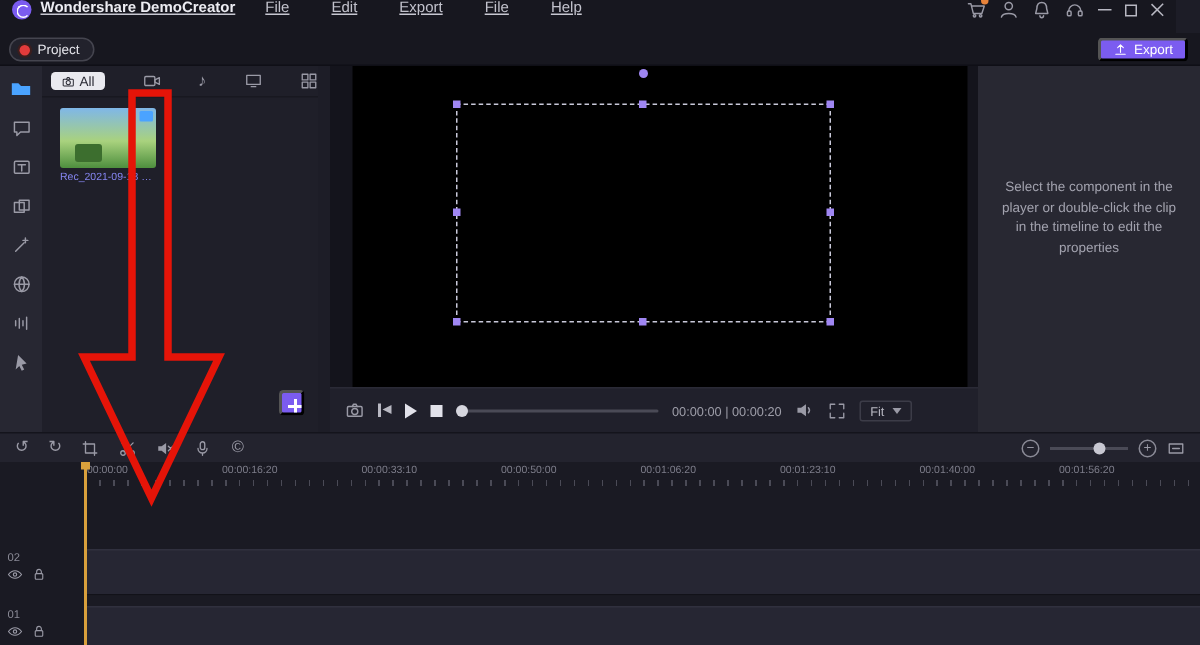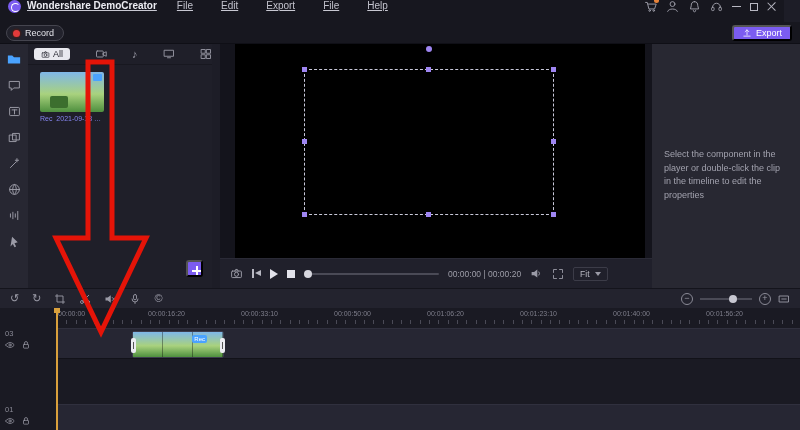--- a/index.html
+++ b/index.html
@@ -69,21 +69,21 @@
   .tr-prev::before{content:"";position:absolute;left:0;top:0;width:1.5px;height:9px;background:#b8b8c2;}
   .tr-prev::after{content:"";position:absolute;right:0;top:1px;width:0;height:0;border-right:6px solid #b8b8c2;border-top:3.5px solid transparent;border-bottom:3.5px solid transparent;}
   .seek{position:relative;width:135px;height:2px;background:#4a4a56;border-radius:1px;}
   .seek-knob{position:absolute;left:0;top:-3px;width:8px;height:8px;border-radius:50%;background:#d6d6de;}
   .time-display{white-space:nowrap;color:#9d9da8;}
   .fit-box{display:flex;align-items:center;gap:5px;border:1px solid #3c3c48;border-radius:2px;padding:1px 6px;color:#b8b8c2;justify-content:flex-end;}
   .caret{width:0;height:0;border-left:3.5px solid transparent;border-right:3.5px solid transparent;border-top:4px solid #9a9aa6;}
 
   
   .right-panel{position:absolute;right:0;top:44px;width:148px;height:244px;background:#282832;}
-  .hint{margin:104px 12px 0;font-size:9px;line-height:1.5;color:#a2a2ae;}
+  .hint{margin:74px 12px 0;font-size:9px;line-height:1.5;color:#a2a2ae;text-align:center;}
 
   
   .tl-toolbar{position:absolute;left:0;top:288px;right:0;height:20px;background:#23232e;border-top:1px solid #14141c;display:flex;align-items:center;padding:0 10px;gap:13px;font-size:12px;color:#9a9aa6;}
   .glyph{font-size:11px;line-height:1;color:#9a9aa6;}
   .zoom-group{margin-left:auto;display:flex;align-items:center;gap:7px;}
   .zcirc{width:12px;height:12px;border:1px solid #8a8a96;border-radius:50%;display:flex;align-items:center;justify-content:center;font-size:9px;line-height:1;color:#9a9aa6;}
   .zslider{position:relative;width:52px;height:2px;background:#4a4a56;}
   .zknob{position:absolute;left:55%;top:-3px;width:8px;height:8px;border-radius:50%;background:#c8c8d2;}
 
   
@@ -161,21 +161,21 @@
       </span>
       <span class="win-min"></span>
       <span class="win-max"></span>
       <span class="win-close"></span>
     </div>
   </div>
 
   <div class="subbar">
     <button class="record-btn">
       <span class="rec-dot"></span>
-      <span>Record</span>
+      <span>Project</span>
     </button>
     <button class="export-btn">
       <svg class="ic" width="10" height="10" viewBox="0 0 16 16" style="stroke:#fff">
           <path d="M8 11V3M5 6l3-3 3 3"></path>
           <path d="M3 13h10"></path>
         </svg>
       <span>Export</span>
     </button>
   </div>
 
@@ -367,46 +367,37 @@
       <span class="rlabel">00:00:16:20</span>
       <span class="rlabel">00:00:33:10</span>
       <span class="rlabel">00:00:50:00</span>
       <span class="rlabel">00:01:06:20</span>
       <span class="rlabel">00:01:23:10</span>
       <span class="rlabel">00:01:40:00</span>
       <span class="rlabel">00:01:56:20</span>
       <span class="ticks"></span>
     </div>
 
-    <div class="track-row row-0">
-      <div class="lane">
-        <div class="clip">
-          <span class="trim l"></span>
-          <span class="frame"></span>
-          <span class="frame"></span>
-          <span class="frame"></span>
-          <span class="clip-badge">Rec</span>
-          <span class="trim r"></span>
-        </div>
-      </div>
+
+    <div class="track-row row-1">
+      <div class="lane"></div>
       <div class="trk-head">
-        <span class="tnum">03</span>
+        <span class="tnum">02</span>
         <span class="ticons">
           <svg class="ic" width="10" height="10" viewBox="0 0 16 16">
               <path d="M1 8s3-4 7-4 7 4 7 4-3 4-7 4-7-4-7-4z"></path>
               <circle cx="8" cy="8" r="1.8"></circle>
             </svg>
           <svg class="ic" width="10" height="10" viewBox="0 0 16 16">
               <rect x="4" y="7" width="8" height="6" rx="1"></rect>
               <path d="M5.5 7V5a2.5 2.5 0 0 1 5 0v2"></path>
             </svg>
         </span>
       </div>
     </div>
-
 
     <div class="track-row row-2">
       <div class="lane"></div>
       <div class="trk-head">
         <span class="tnum">01</span>
         <span class="ticons">
           <svg class="ic" width="10" height="10" viewBox="0 0 16 16">
               <path d="M1 8s3-4 7-4 7 4 7 4-3 4-7 4-7-4-7-4z"></path>
               <circle cx="8" cy="8" r="1.8"></circle>
             </svg>

